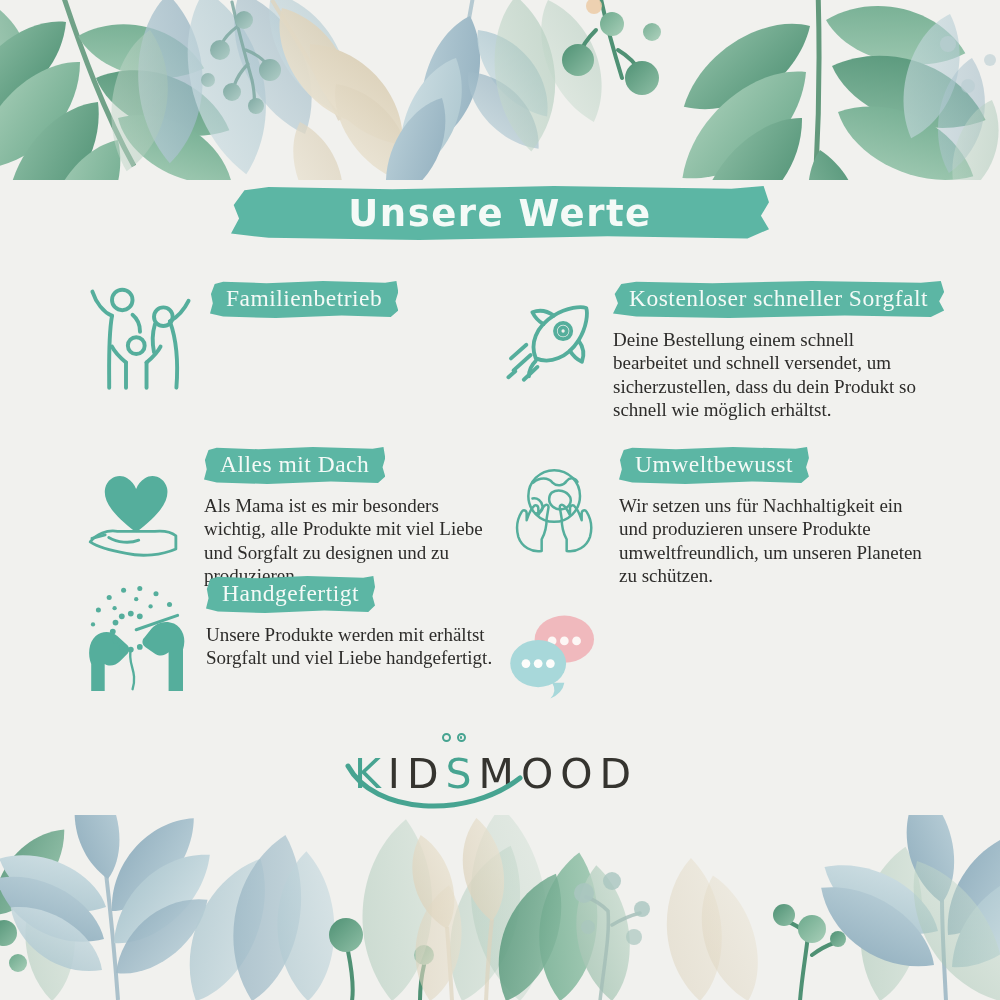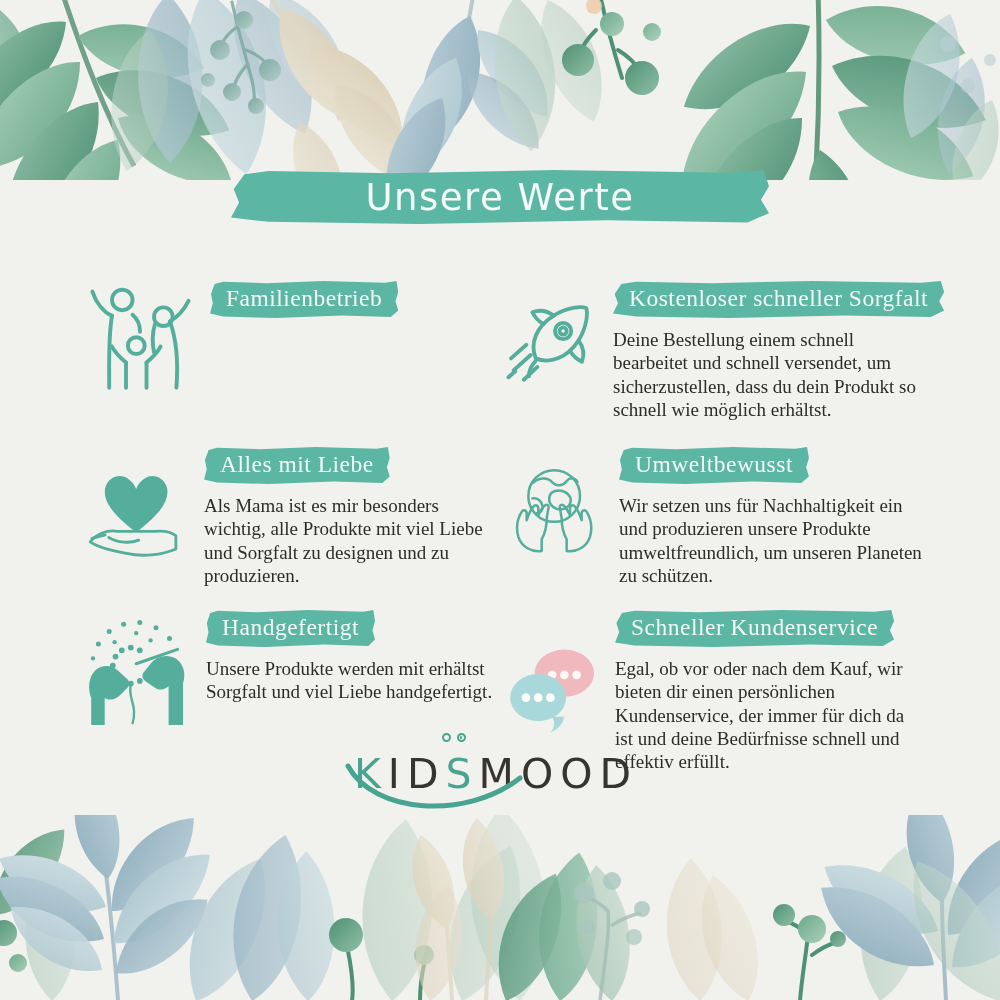--- a/index.html
+++ b/index.html
@@ -12,39 +12,39 @@
   .deco{position:absolute;left:0;width:1000px;pointer-events:none;}
   .deco.top{top:0;height:180px;}
   .deco.bottom{bottom:0;height:185px;}
 
   .brush{
     background:#5cb6a4;
     color:#f4faf7;
     clip-path:polygon(0.5% 35%, 2.5% 8%, 7% 2%, 30% 6%, 60% 0%, 93% 5%, 99% 0%, 100% 30%, 98.5% 55%, 100% 80%, 96% 97%, 70% 93%, 35% 100%, 7% 96%, 0% 88%, 1.5% 60%);
   }
   .title-banner{
-    position:absolute;left:231px;top:170px;width:538px;height:54px;
+    position:absolute;left:231px;top:186px;width:538px;height:54px;
     display:flex;align-items:center;justify-content:center;
     font-family:"DejaVu Sans", sans-serif;
-    font-size:37px;letter-spacing:1.5px;font-weight:400;text-align:right;
+    font-size:37px;letter-spacing:1.5px;font-weight:700;text-align:right;
   }
   .item{position:absolute;display:flex;gap:14px;}
   .item .iconbox{flex:0 0 auto;}
   .item .content{flex:1 1 auto;}
   .label-banner{
     display:inline-block;
     font-size:23.5px;letter-spacing:.5px;
     padding:4px 16px 6px 16px;
     margin-bottom:8px;
     white-space:nowrap;
   }
   .item p{margin:2px 0 0 0;font-size:19px;line-height:1.23;color:#2d2c2a;}
   .col-l{left:84px;width:418px;}
   .col-r{left:505px;width:420px;}
-  .row-1{top:281px;} .row-2{top:447px;} .row-3{top:610px;}
+  .row-1{top:281px;} .row-2{top:447px;} .row-3{top:576px;}
   .col-l p{max-width:318px;}
   .col-r p{max-width:312px;}
 
   
   .logo{position:absolute;left:0;top:750px;width:992px;display:flex;justify-content:center;}
   .logo-row{
     position:relative;
     font-family:"DejaVu Sans", sans-serif;
     font-size:41px;font-weight:400;letter-spacing:7px;color:#35342f;
   }
@@ -220,21 +220,21 @@
       <svg width="106" height="112" viewBox="0 0 120 120">
         <path fill="#55ae9c" d="M59 84 C32 64 21 48 24 34 C27 22 40 17 49 23 C54 26 57 30 59 35 C61 30 64 26 69 23 C78 17 91 22 94 34 C97 48 86 64 59 84 Z"></path>
         <g fill="none" stroke="#55ae9c" stroke-width="3.2" stroke-linecap="round" stroke-linejoin="round">
           <path d="M7 95 C14 86 26 81 38 83 L80 83 C90 82 99 84 104 88 L104 103 C88 110 66 112 48 108 C31 105 16 101 7 95 Z"></path>
           <path d="M28 90 C38 96 52 97 62 93"></path>
           <path d="M9 91 L24 87"></path>
         </g>
       </svg>
     </div>
     <div class="content">
-      <span class="brush label-banner">Alles mit Liebe</span>
+      <span class="brush label-banner">Alles mit Dach</span>
       <p>Als Mama ist es mir besonders wichtig, alle Produkte mit viel Liebe und Sorgfalt zu designen und zu produzieren.</p>
     </div>
   </div>
 
   <div class="item col-r row-2">
     <div class="iconbox" style="margin-top:8px">
       <svg width="100" height="112" viewBox="0 0 120 120" fill="none" stroke="#55ae9c" stroke-width="3" stroke-linecap="round" stroke-linejoin="round">
         <defs>
           <path id="cuphand" d="M44 108 C32 110 20 103 16 91 C13 80 15 69 20 61 C22 58 26 59 26 63 L26 71 C28 65 30 59 34 55 C36 52 40 53 40 57 L40 65 C42 61 44 57 47 54 C50 51 53 53 52 57 L50 69 C50 78 48 87 44 94 Z"></path>
         </defs>
@@ -296,24 +296,20 @@
         <circle cx="54" cy="40" r="5" fill="#fdf7f5"></circle>
           <circle cx="68" cy="40" r="5" fill="#fdf7f5"></circle>
           <circle cx="82" cy="40" r="5" fill="#fdf7f5"></circle>
         <ellipse cx="38" cy="66" rx="32" ry="27" fill="#a8d8da"></ellipse>
         <path d="M54 88 Q60 98 52 106 Q66 100 68 88 Z" fill="#a8d8da"></path>
         <circle cx="24" cy="66" r="5" fill="#fdfdfb"></circle>
           <circle cx="38" cy="66" r="5" fill="#fdfdfb"></circle>
           <circle cx="52" cy="66" r="5" fill="#fdfdfb"></circle>
       </svg>
     </div>
-    <div class="content">
-      <span class="brush label-banner">Schneller Kundenservice</span>
-      <p>Egal, ob vor oder nach dem Kauf, wir bieten dir einen persönlichen Kundenservice, der immer für dich da ist und deine Bedürfnisse schnell und effektiv erfüllt.</p>
-    </div>
   </div>
 
   <div class="logo">
     <div class="logo-row">
       <svg class="smile" width="190" height="70" viewBox="0 0 190 70">
         <path d="M8 8 C34 56 126 62 180 20" stroke="#47a491" stroke-width="5" fill="none" stroke-linecap="round"></path>
       </svg>
       <span class="teal">K</span><span>ID</span><span class="s-wrap"><span class="eyes">
             <i class="eye"></i>
             <i class="eye dotted"></i>

